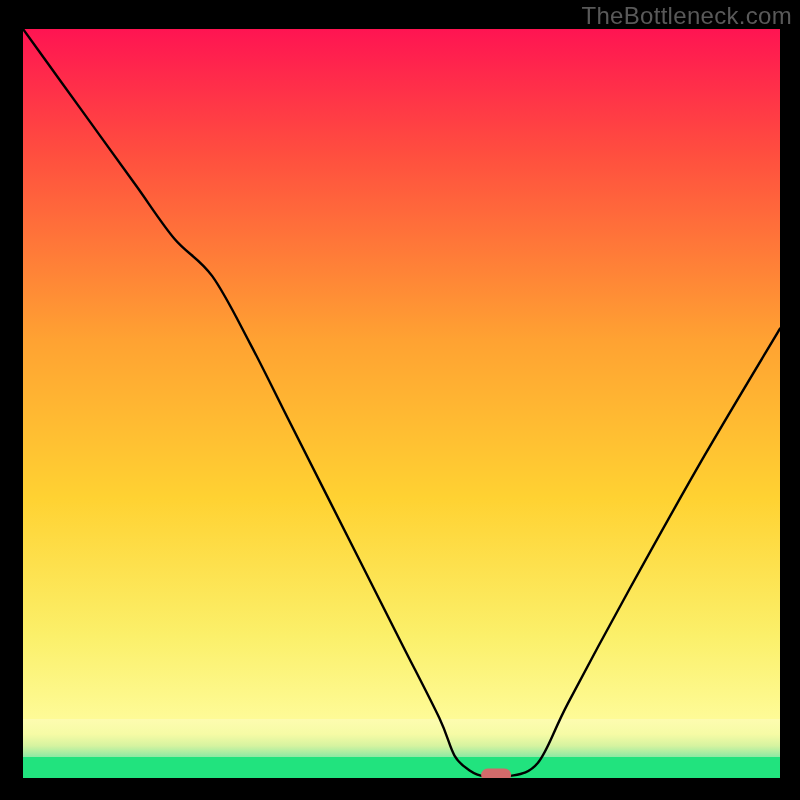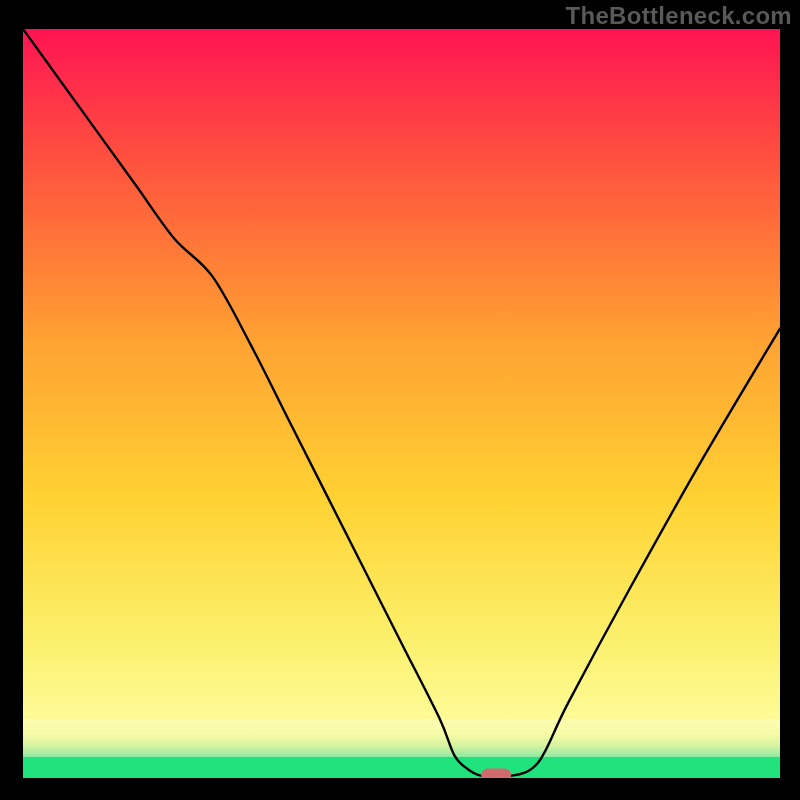--- a/index.html
+++ b/index.html
@@ -14,21 +14,21 @@
     width: 800px;
     height: 800px;
     background: #000;
   }
   .watermark {
     position: absolute;
     top: 2px;
     right: 8px;
     font-family: Arial, Helvetica, sans-serif;
     font-size: 24px;
-    font-weight: 700;
+    font-weight: 400;
     color: #595959;
     letter-spacing: 0.3px;
     z-index: 10;
   }
   svg.plot {
     position: absolute;
     left: 23px;
     top: 29px;
     width: 757px;
     height: 749px;

